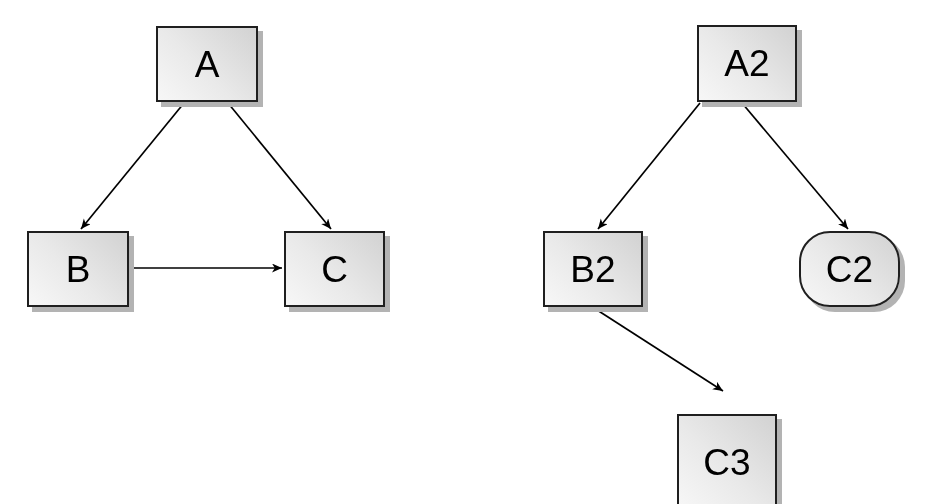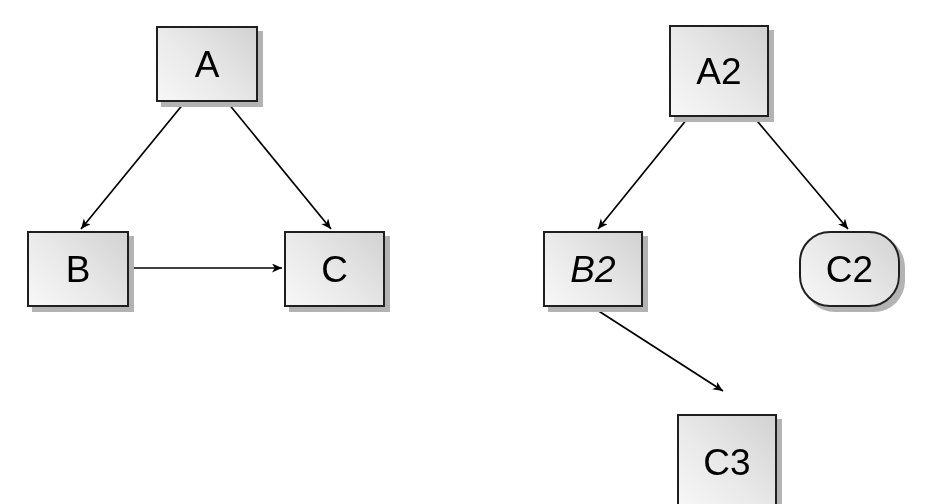--- a/index.html
+++ b/index.html
@@ -66,24 +66,24 @@
   <div id="nodes-group">
       <div class="node" style="left: 156px; top: 26px; width: 102px; height: 76px;">
         <span class="node-label">A</span>
       </div>
       <div class="node" style="left: 27px; top: 231px; width: 102px; height: 76px;">
         <span class="node-label">B</span>
       </div>
       <div class="node" style="left: 284px; top: 231px; width: 101px; height: 76px;">
         <span class="node-label">C</span>
       </div>
-      <div class="node" style="left: 669px; top: 25px; width: 100px; height: 92px; text-align: right;">
+      <div class="node" style="left: 697px; top: 25px; width: 100px; height: 77px; text-align: right;">
         <span class="node-label">A2</span>
       </div>
-      <div class="node" style="left: 543px; top: 231px; width: 100px; height: 76px; font-style: italic;">
+      <div class="node" style="left: 543px; top: 231px; width: 100px; height: 76px;">
         <span class="node-label">B2</span>
       </div>
       <div class="node" style="left: 799px; top: 231px; width: 101px; height: 76px; border-radius: 31px;">
         <span class="node-label">C2</span>
       </div>
       <div class="node" style="left: 677px; top: 414px; width: 100px; height: 97px;">
         <span class="node-label">C3</span>
       </div>
     </div>
 </div>

